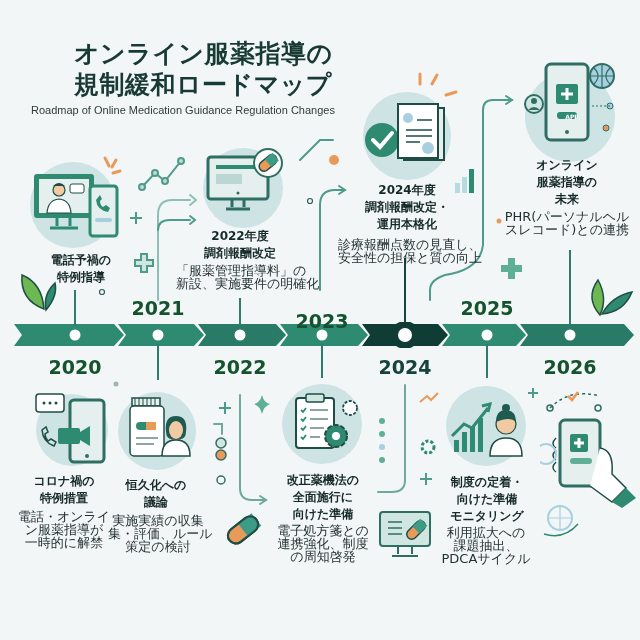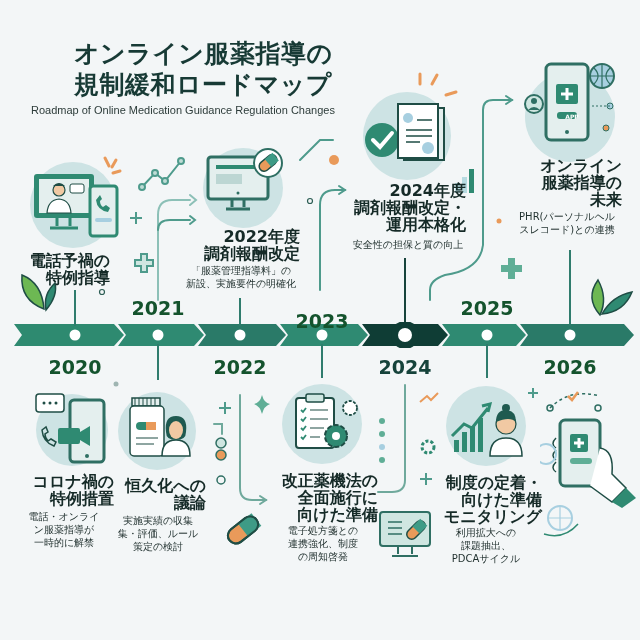--- a/index.html
+++ b/index.html
@@ -20,26 +20,26 @@
   .subtitle {
     left: 31px; top: 104px;
     font-size: 11px; color: #2d3c3a; white-space: nowrap;
     font-family: "Liberation Sans", sans-serif;
   }
   .icon-circle {
     position: absolute; border-radius: 50%;
     background: #cde3e4;
   }
   .heading {
-    position: absolute; text-align: right; font-weight: bold;
-    color: #152a27; font-size: 16px; line-height: 17px; white-space: nowrap;
+    position: absolute; text-align: center; font-weight: bold;
+    color: #152a27; font-size: 12px; line-height: 17px; white-space: nowrap;
   }
   .desc {
     position: absolute; text-align: center; color: #1f2f2d;
-    font-size: 10px; line-height: 13px; white-space: nowrap;
+    font-size: 13px; line-height: 13px; white-space: nowrap;
   }
   .year {
     position: absolute; font-weight: bold; font-size: 19px;
     color: #14532d; text-align: center; width: 70px;
     font-family: "DejaVu Sans", sans-serif;
   }
   .year.dark { color: #16433b; }
   .arrow-bar { position: absolute; left: 0; top: 322px; width: 640px; height: 26px; }
   .vline { position: absolute; width: 2px; background: #2f7c6d; }
   .deco { position: absolute; }
@@ -193,21 +193,21 @@
   <rect x="9" y="9" width="50" height="34" fill="#e4efee"></rect>
   <circle cx="29" cy="20" r="6" fill="#f1c9a3" stroke="#1f4d45" stroke-width="1.2"></circle>
   <path d="M23 16 Q29 10 35 16" fill="#1f4d45"></path>
   <path d="M17 43 Q18 30 29 29 Q40 30 41 43 Z" fill="#fff" stroke="#1f4d45" stroke-width="1.2"></path>
   <rect x="40" y="14" width="14" height="9" rx="2" fill="#fff" stroke="#1f4d45" stroke-width="1"></rect>
   <path d="M27 48 V56 M40 48 V56 M20 58 H48" stroke="#2f8a72" stroke-width="3"></path>
   <rect x="60" y="16" width="27" height="50" rx="3" fill="#e4efee" stroke="#2f8a72" stroke-width="3"></rect>
   <path d="M66 30 Q67 40 78 42 L80 38 L76 35 L73 37 Q70 35 70 31 L72 29 L70 25 Z" fill="#2f8a72"></path>
   <rect x="65" y="48" width="17" height="4" rx="2" fill="#a7cfe0"></rect>
 </svg>
-<div class="heading" style="left:0;top:252px;width:110px">
+<div class="heading" style="left:26px;top:252px;width:110px">
   <div>電話予禍の</div>
   <div>特例指導</div>
 </div>
 
 <div class="icon-circle" style="left:203px;top:148px;width:80px;height:80px"></div>
 <svg class="deco" style="left:200px;top:145px" width="90" height="80" viewBox="0 0 90 80">
   <rect x="8" y="12" width="60" height="42" rx="3" fill="#e4efee" stroke="#2f6f63" stroke-width="3"></rect>
   <rect x="16" y="20" width="40" height="4" fill="#2f8a72"></rect>
   <rect x="16" y="29" width="26" height="10" fill="#bcd6d3"></rect>
   <circle cx="38" cy="48" r="1.5" fill="#2f6f63"></circle>
@@ -236,20 +236,21 @@
   <circle cx="48" cy="20" r="5" fill="#a7cfe0"></circle>
   <path d="M57 22 H72 M46 32 H72 M46 38 H72 M46 44 H60" stroke="#1f4d45" stroke-width="1.5"></path>
   <circle cx="68" cy="50" r="6" fill="#a7cfe0"></circle>
 </svg>
 <div class="heading" style="left:348px;top:182px;width:118px">
   <div>2024年度</div>
   <div>調剤報酬改定・</div>
   <div>運用本格化</div>
 </div>
 <div class="desc" style="left:338px;top:238px;width:140px">
+  <div>診療報酬点数の見直し、</div>
   <div>安全性の担保と質の向上</div>
 </div>
 
 <div class="icon-circle" style="left:525px;top:72px;width:90px;height:90px"></div>
 <svg class="deco" style="left:518px;top:60px" width="110" height="100" viewBox="0 0 110 100">
   <rect x="28" y="4" width="42" height="76" rx="5" fill="#e4efee" stroke="#2f6f63" stroke-width="3"></rect>
   <rect x="38" y="24" width="22" height="20" rx="2" fill="#2f8a72"></rect>
   <path d="M49 28 V40 M43 34 H55" stroke="#fff" stroke-width="3"></path>
   <rect x="39" y="52" width="20" height="7" rx="3" fill="#2f8a72"></rect>
   <circle cx="49" cy="72" r="2" fill="#2f6f63"></circle>

